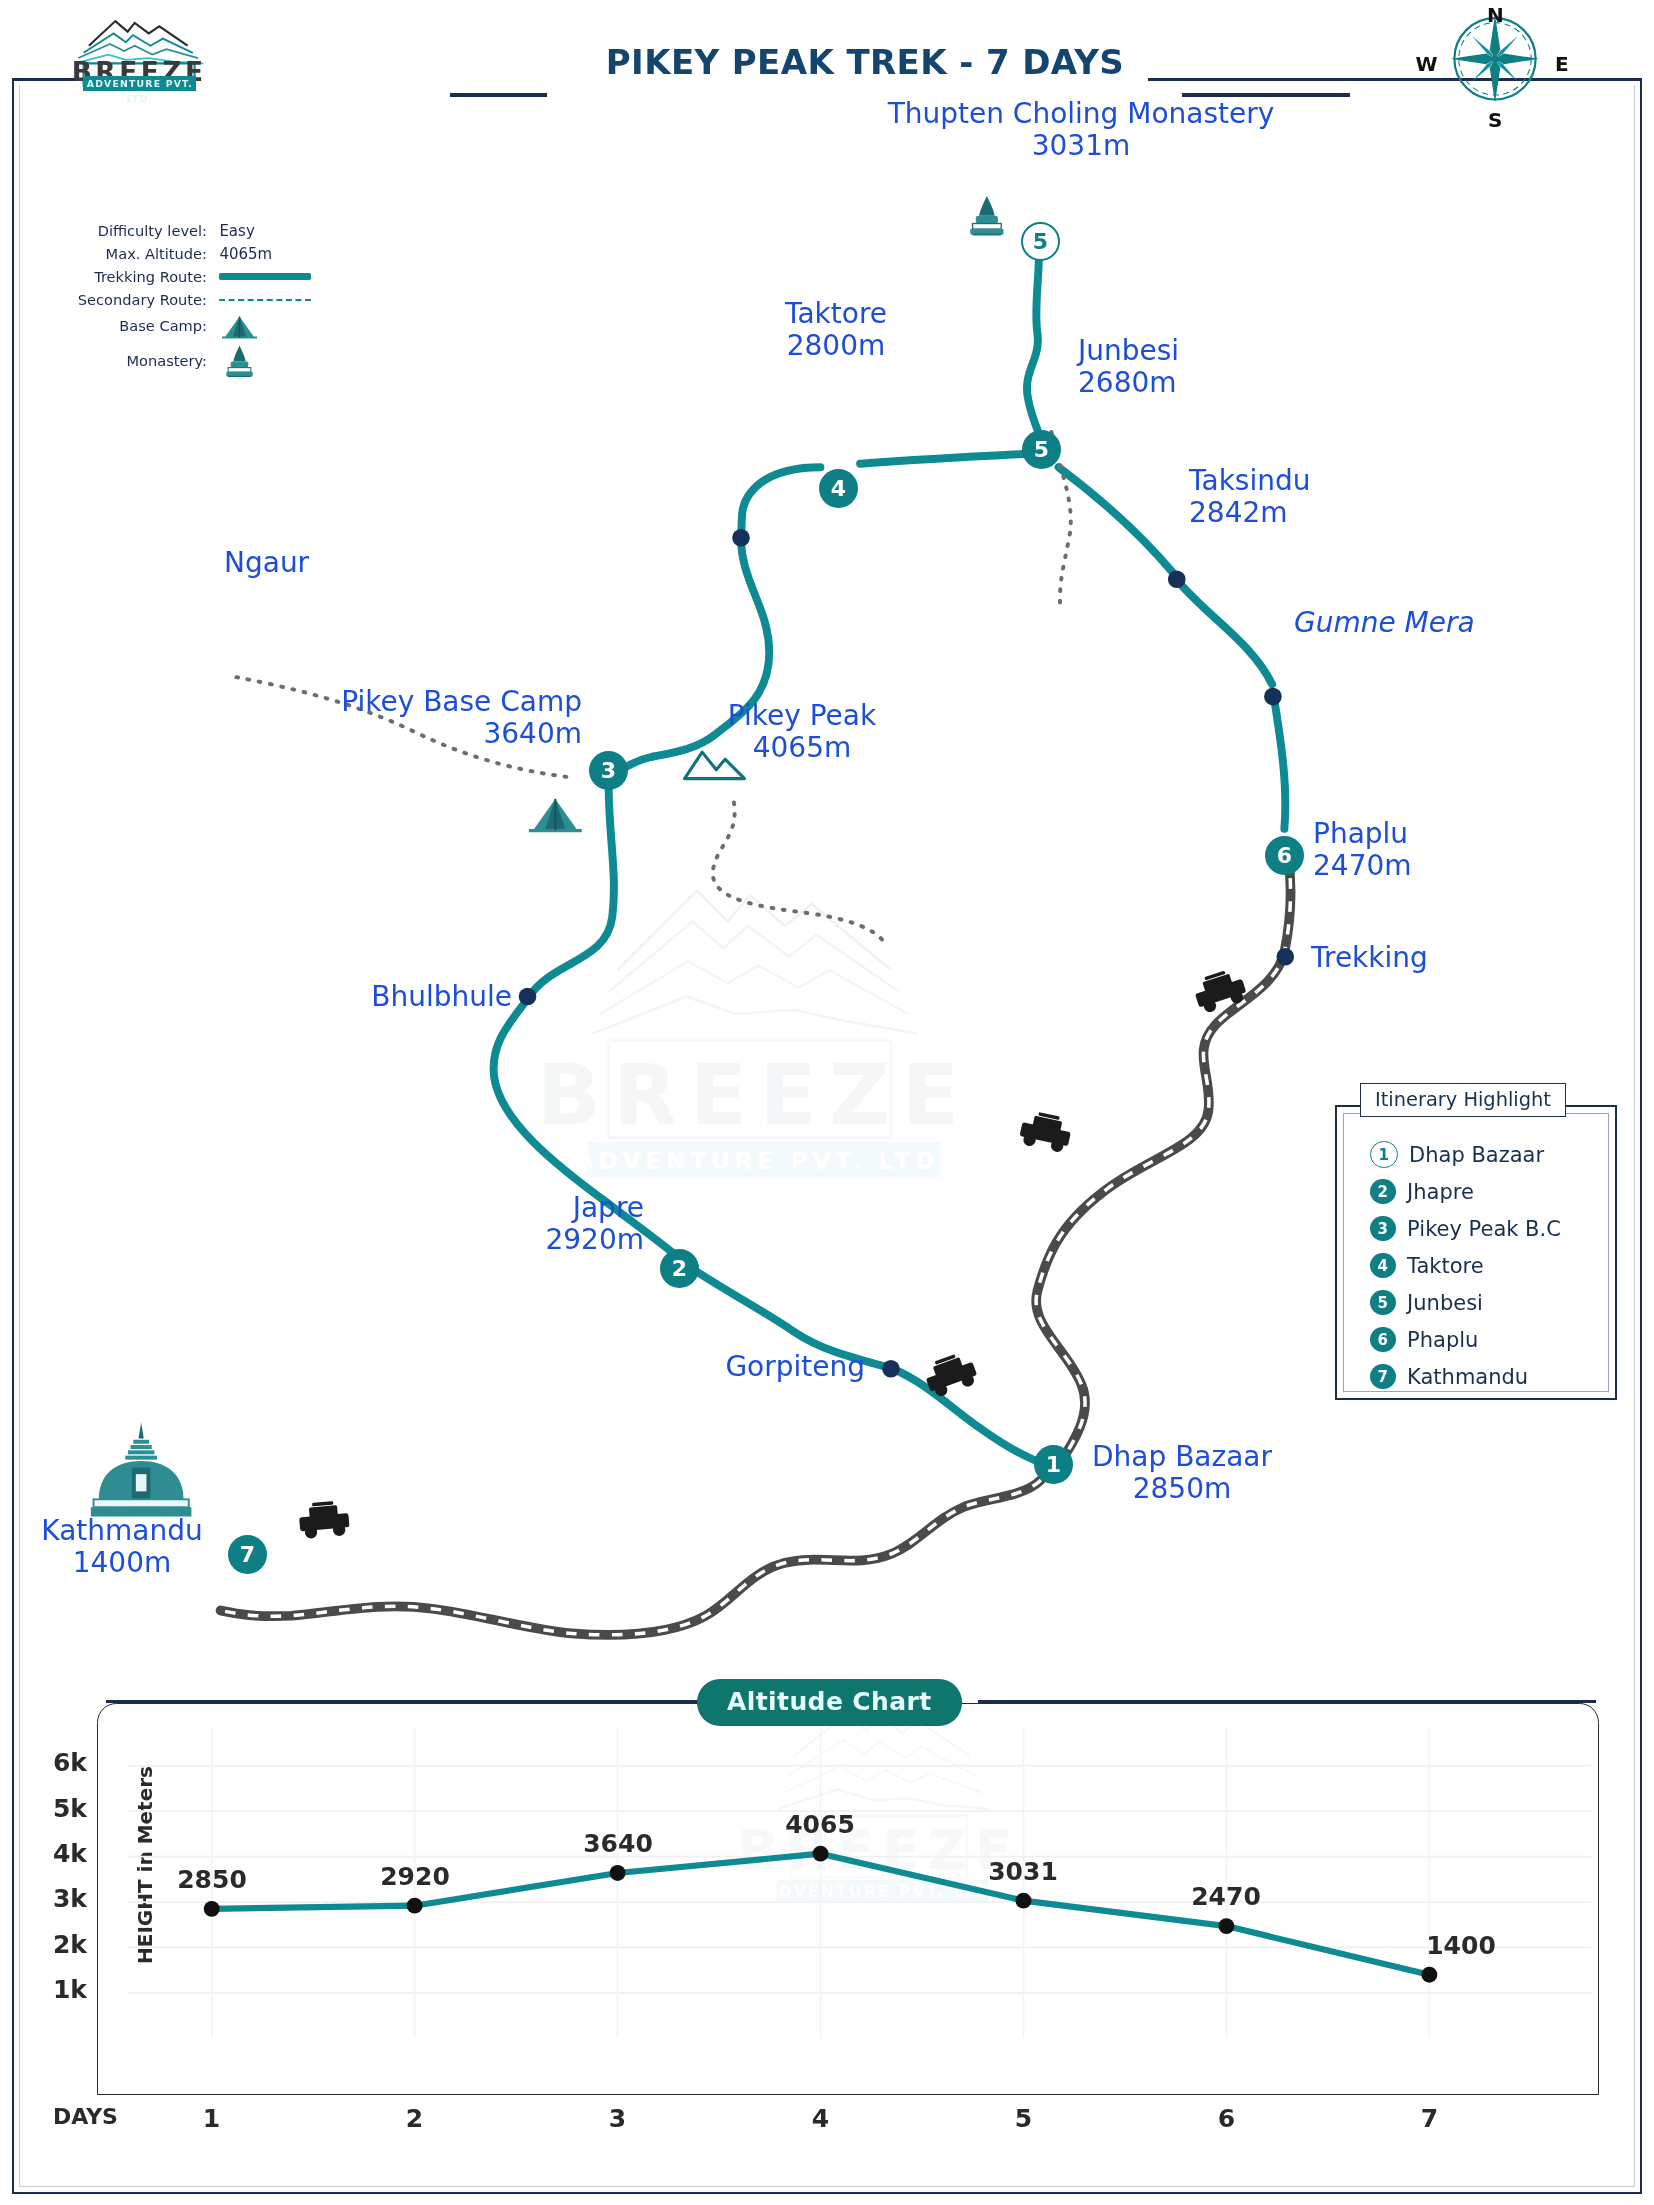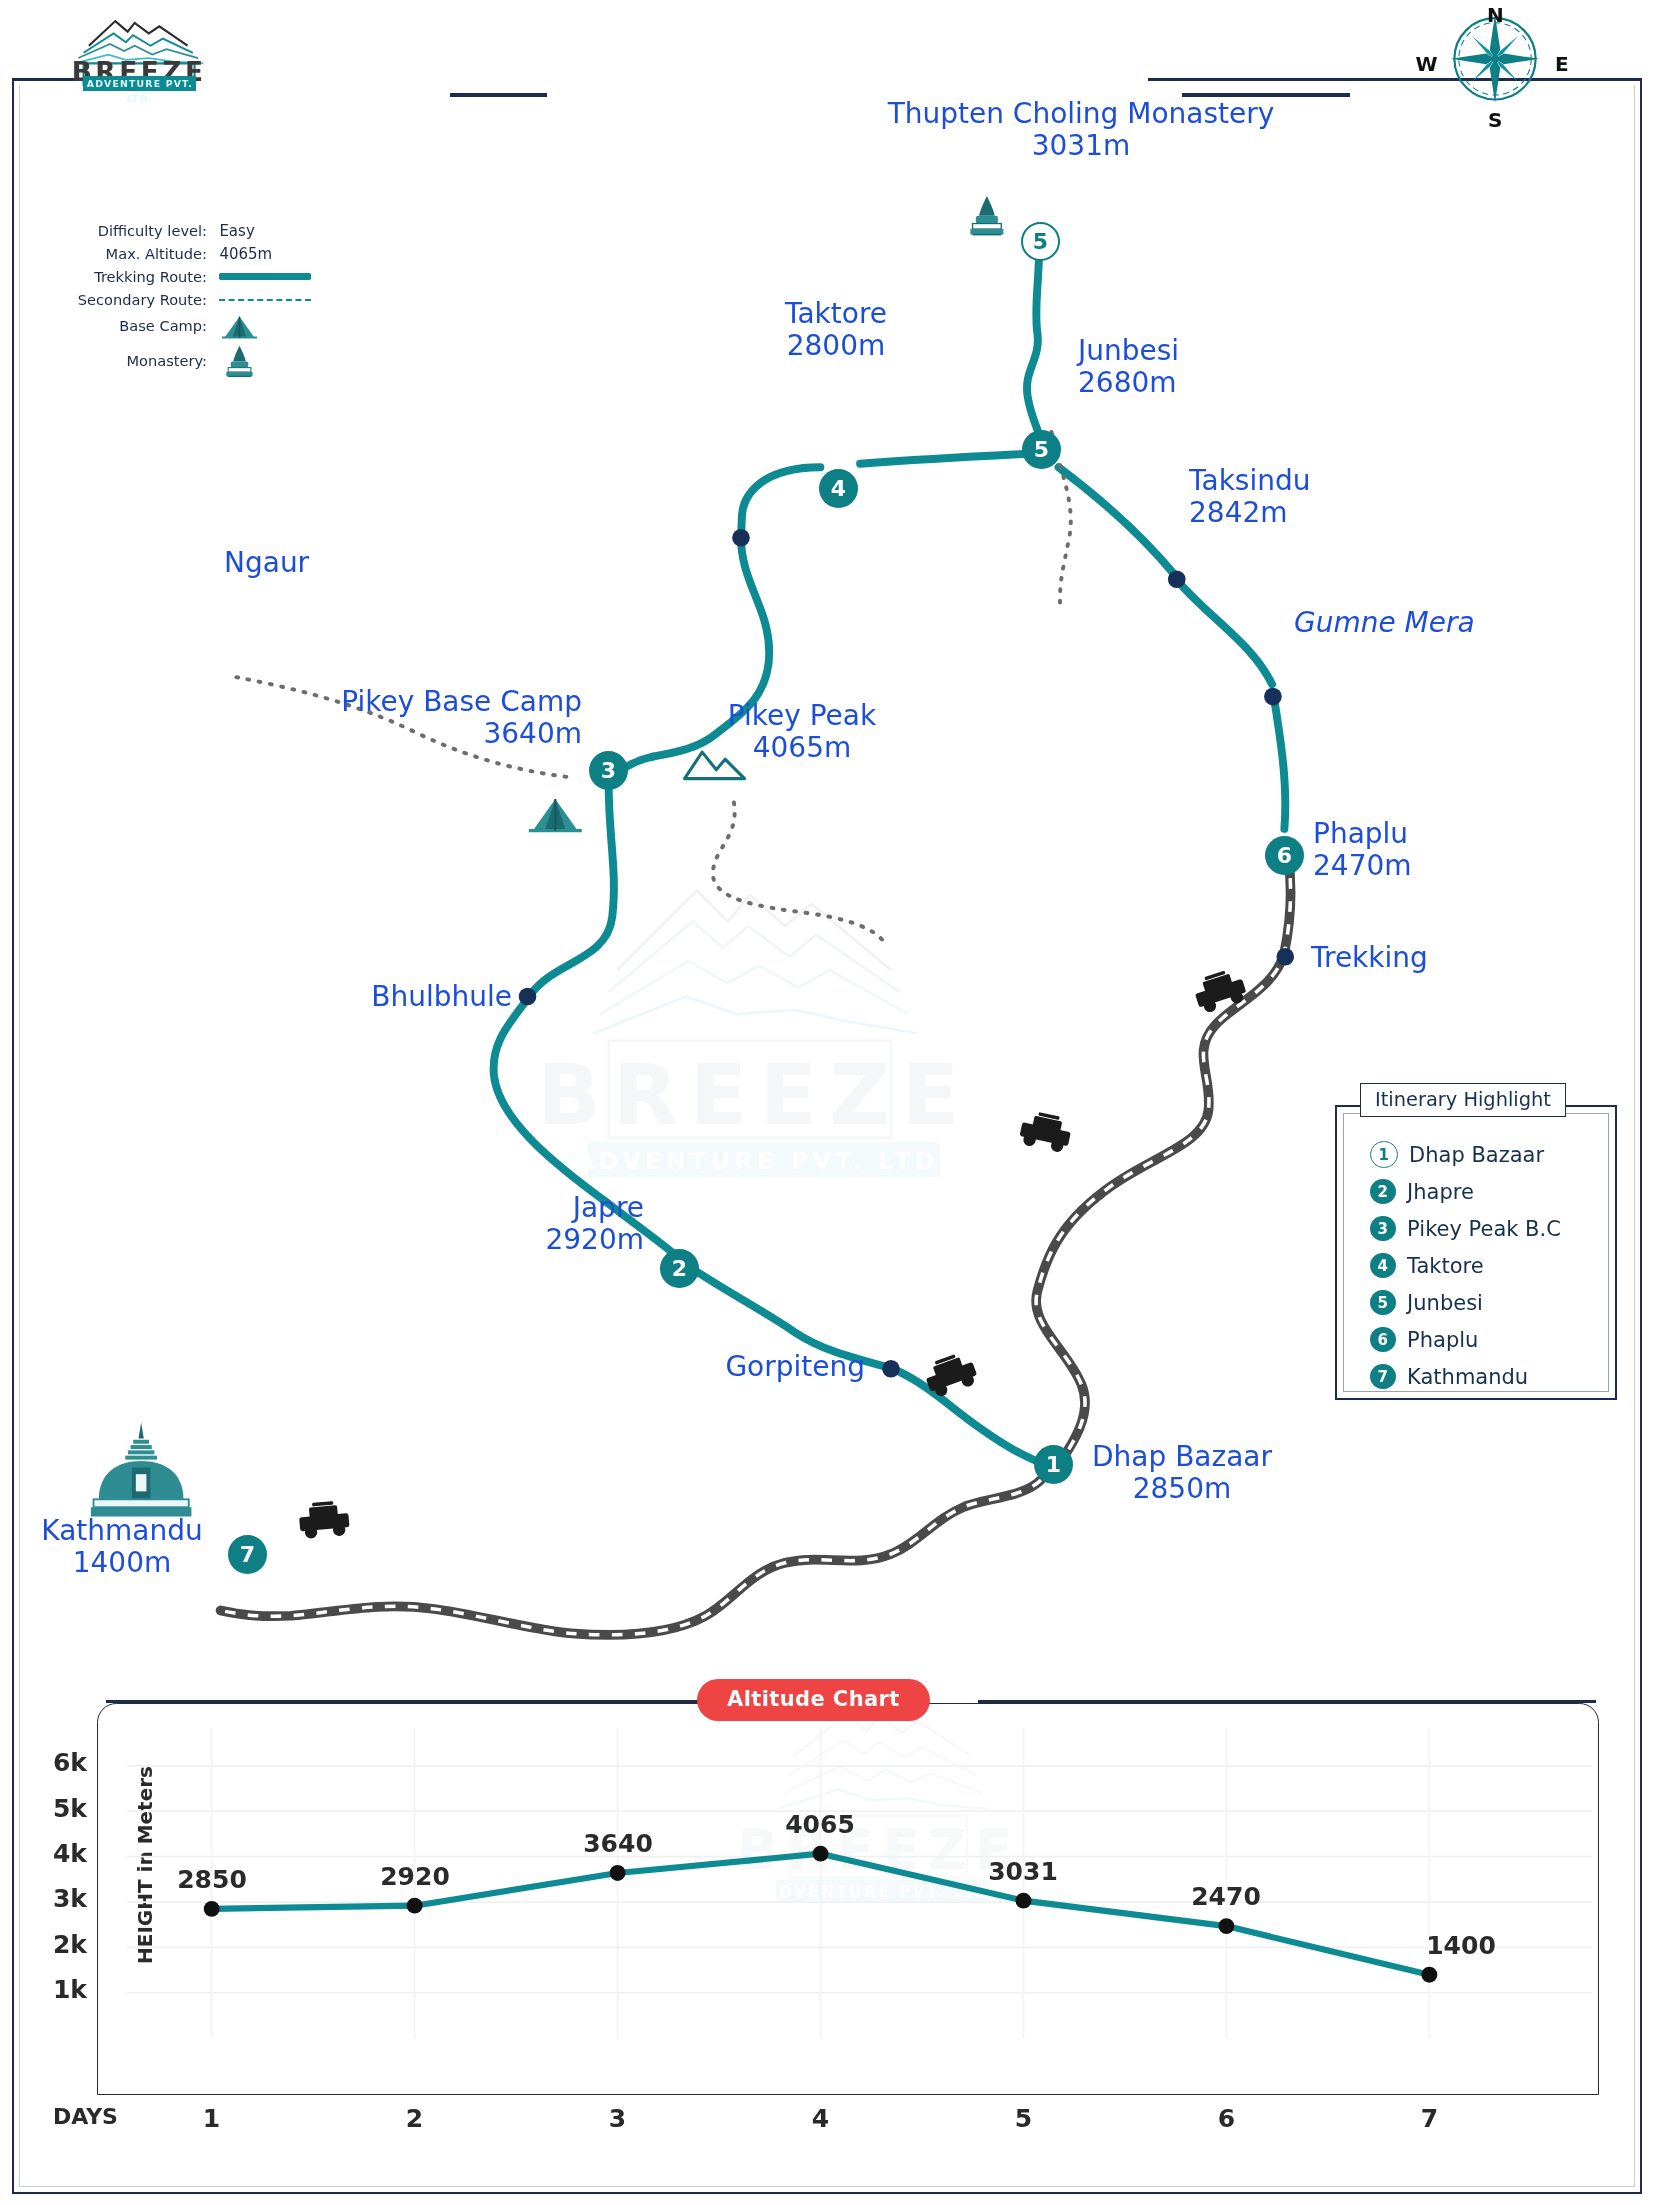--- a/index.html
+++ b/index.html
@@ -98,22 +98,22 @@
   .itin-badge.hollow{background:#fff;border:1.8px solid #0e7f85;color:#0e7f85;}
   .itin-lbl{font-size:21px;color:#16304f;font-family:"DejaVu Sans", sans-serif;}
 
   
   .chart-wrap{position:absolute;left:97px;top:1703px;width:1500px;height:468px;}
   .chart-box{
     position:absolute;left:0;top:0;width:1500px;height:390px;
     border:1.8px solid #2a2a2a;border-radius:19.4px 19.4px 0 0;border-bottom:1.8px solid #2a2a2a;
   }
   .chart-title{
-    position:absolute;left:697px;top:1679px;background:#ef4444;color:#e8fbfb;
-    padding:8px 30px 9.7px;border-radius:23px;font-size:21px;font-weight:bold;
+    position:absolute;left:697px;top:1679px;background:#0f766e;color:#e8fbfb;
+    padding:8px 30px 9.7px;border-radius:23px;font-size:25px;font-weight:bold;
     font-family:"DejaVu Sans", sans-serif;letter-spacing:0.4px;z-index:5;
   }
   .chart-title-rule-l{position:absolute;left:106px;top:1700px;width:593px;height:2.6px;background:#1d2b4c;}
   .chart-title-rule-r{position:absolute;left:978px;top:1700px;width:618px;height:2.6px;background:#1d2b4c;}
   .ylab{
     position:absolute;left:-51px;top:150px;transform:rotate(-90deg);transform-origin:center;
     font-size:20px;font-weight:bold;color:#2a2a2a;font-family:"DejaVu Sans", sans-serif;
     white-space:nowrap;
   }
   .ytick{position:absolute;right:1510px;width:62px;text-align:right;
@@ -144,20 +144,21 @@
       <path d="M22 64 L22 90 M148 64 L148 90" stroke="#0e8a93" stroke-width="2.5" fill="none"></path>
       <path d="M22 64 L148 64" stroke="#0e8a93" stroke-width="2.5" fill="none"></path>
       <text x="85" y="84" text-anchor="middle" font-family="DejaVu Sans, sans-serif" font-size="30" font-weight="bold" letter-spacing="4" fill="#3a3a3a">BREEZE</text>
     </svg>
     <div style="position:absolute;left:19.4px;top:69px;width:113px;height:15px;background:#0e8a93;
                 color:#dff7f8;font-size:9.3px;letter-spacing:1.2px;text-align:center;
                 font-family:'DejaVu Sans', sans-serif;font-weight:bold;line-height:15px;">ADVENTURE PVT. LTD.</div>
   </div>
 
   <div class="title-rule-l"></div>
+  <div class="title">PIKEY PEAK TREK - 7 DAYS</div>
   <div class="title-rule-r"></div>
 
   <div class="compass">
     <svg width="106" height="115" viewBox="0 0 120 130">
       <g transform="translate(60,62)">
         <circle r="46" fill="none" stroke="#0e7f85" stroke-width="2.5"></circle>
         <circle r="41" fill="none" stroke="#0e7f85" stroke-width="1.2" stroke-dasharray="7 5"></circle>
         <g fill="#0e7f85">
           <polygon points="0,-50 6,-10 0,0 -6,-10"></polygon>
           <polygon points="0,50 6,10 0,0 -6,10"></polygon>

